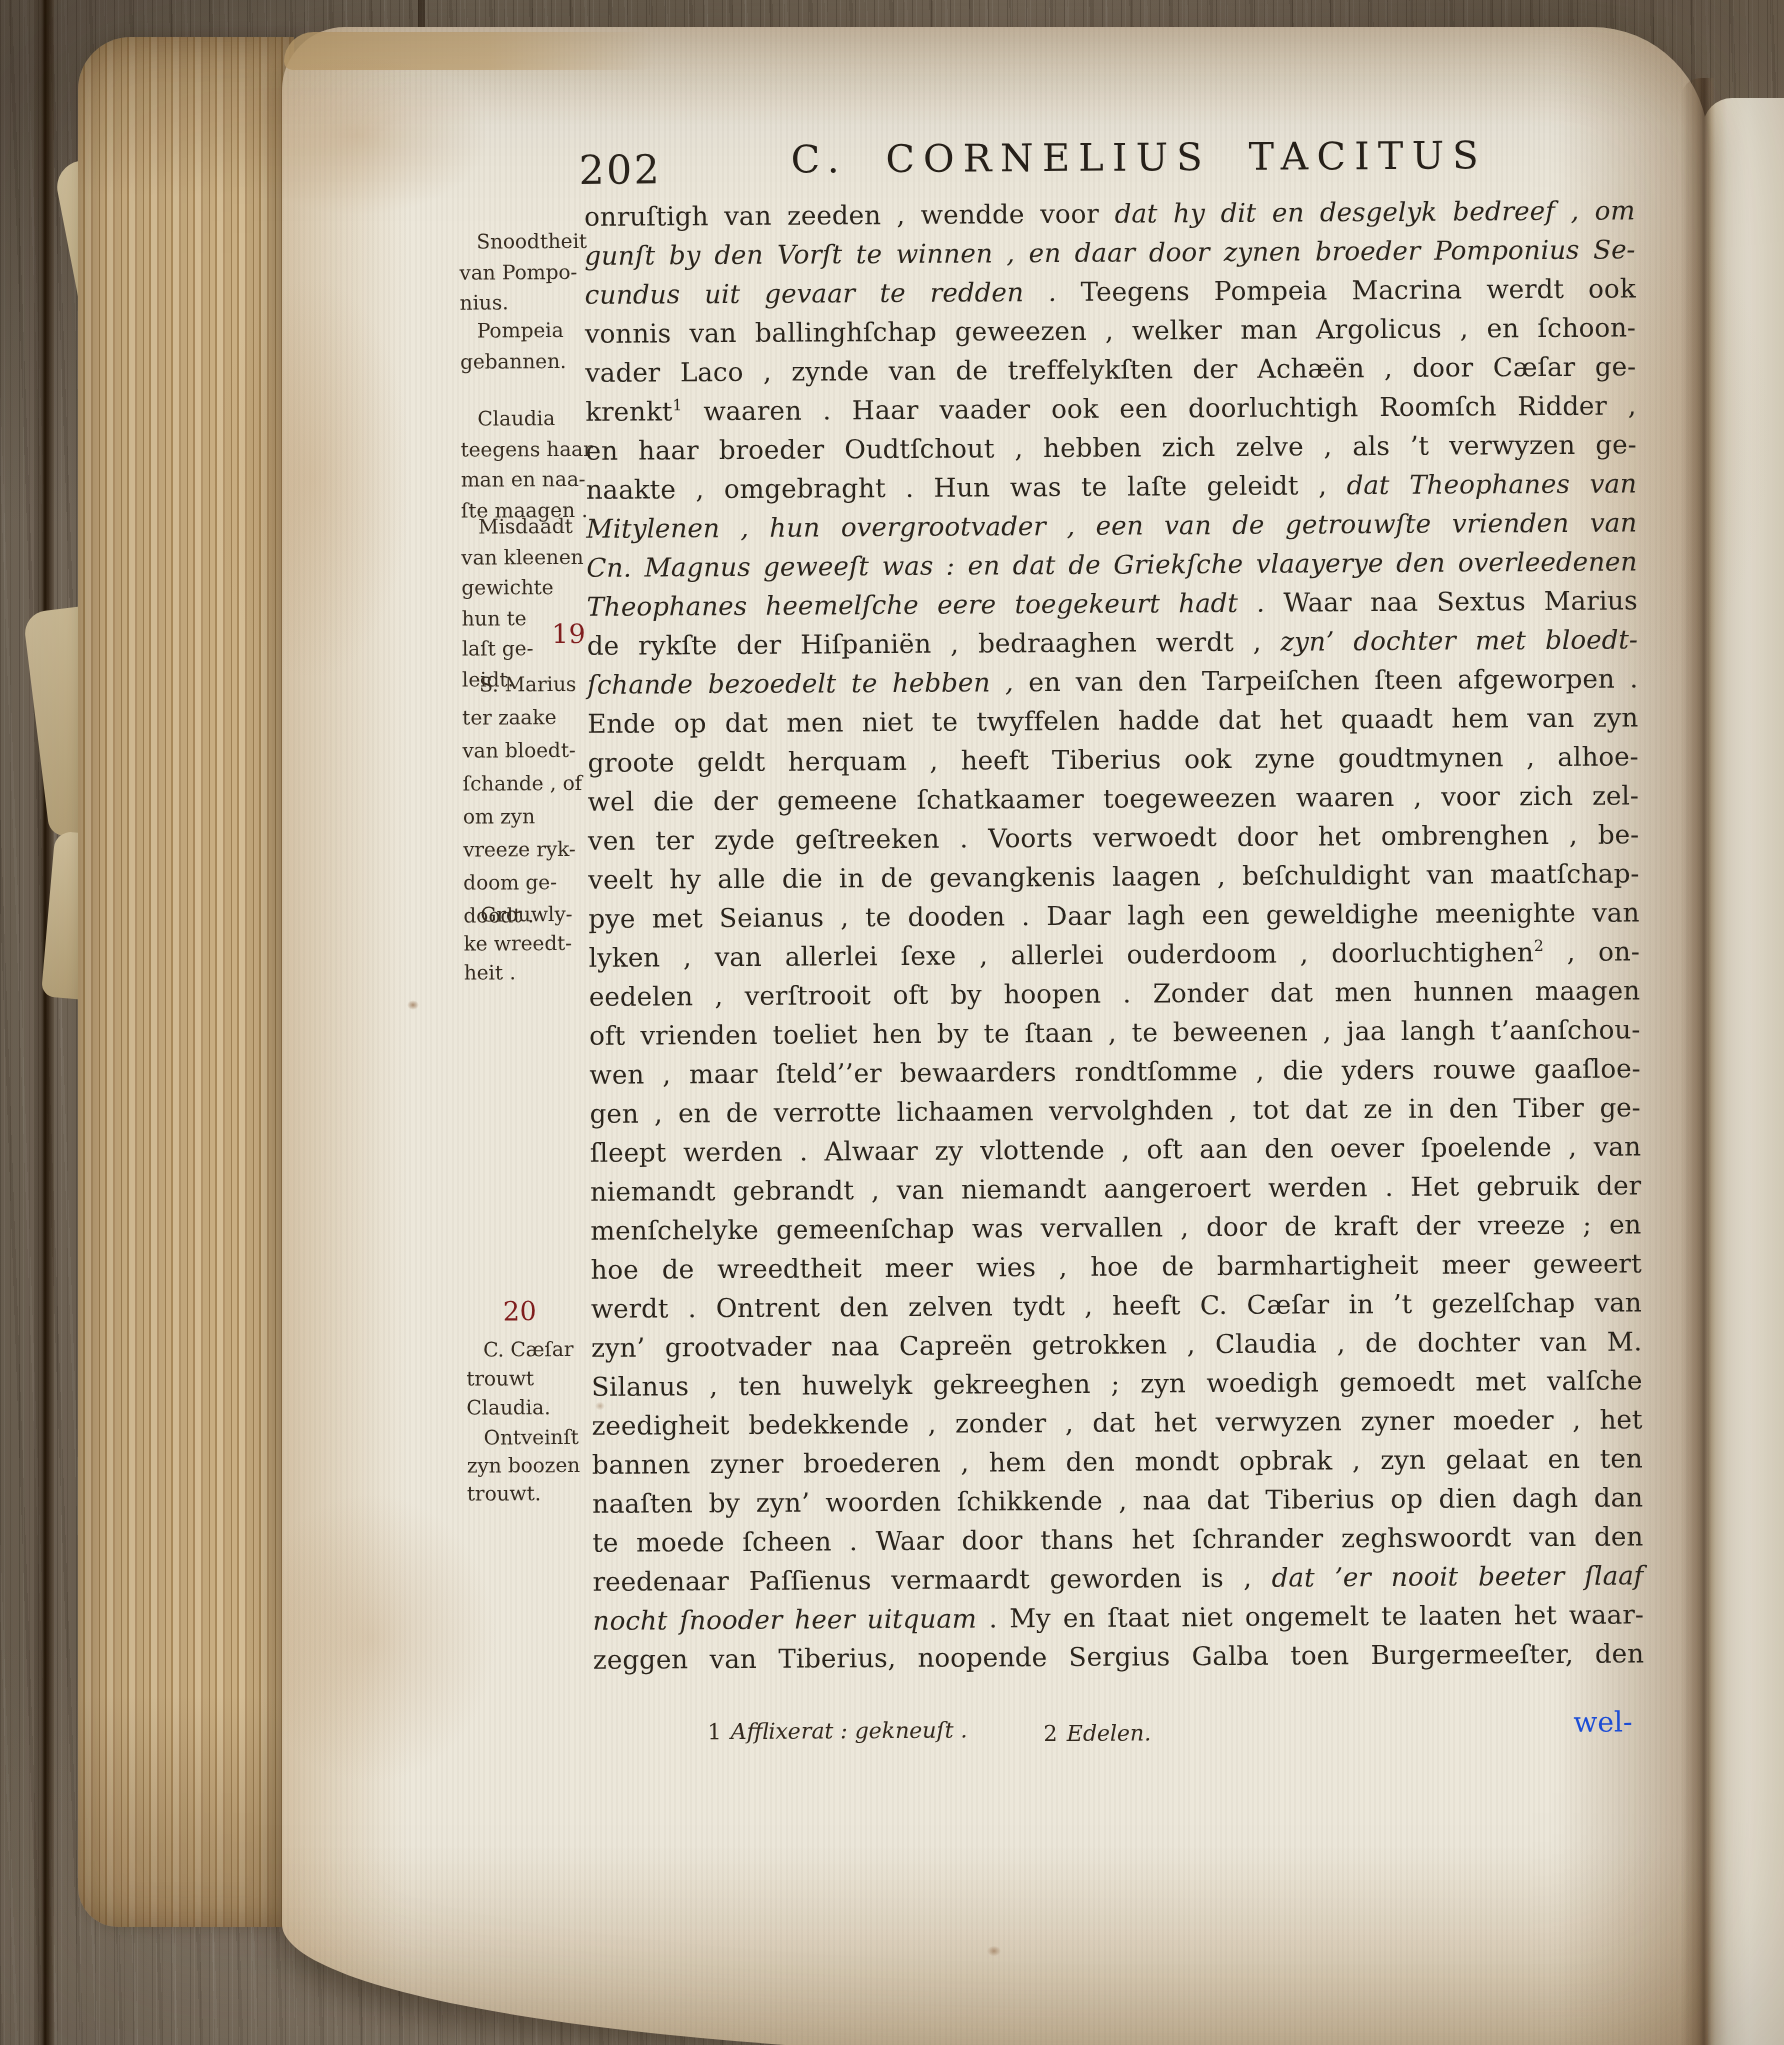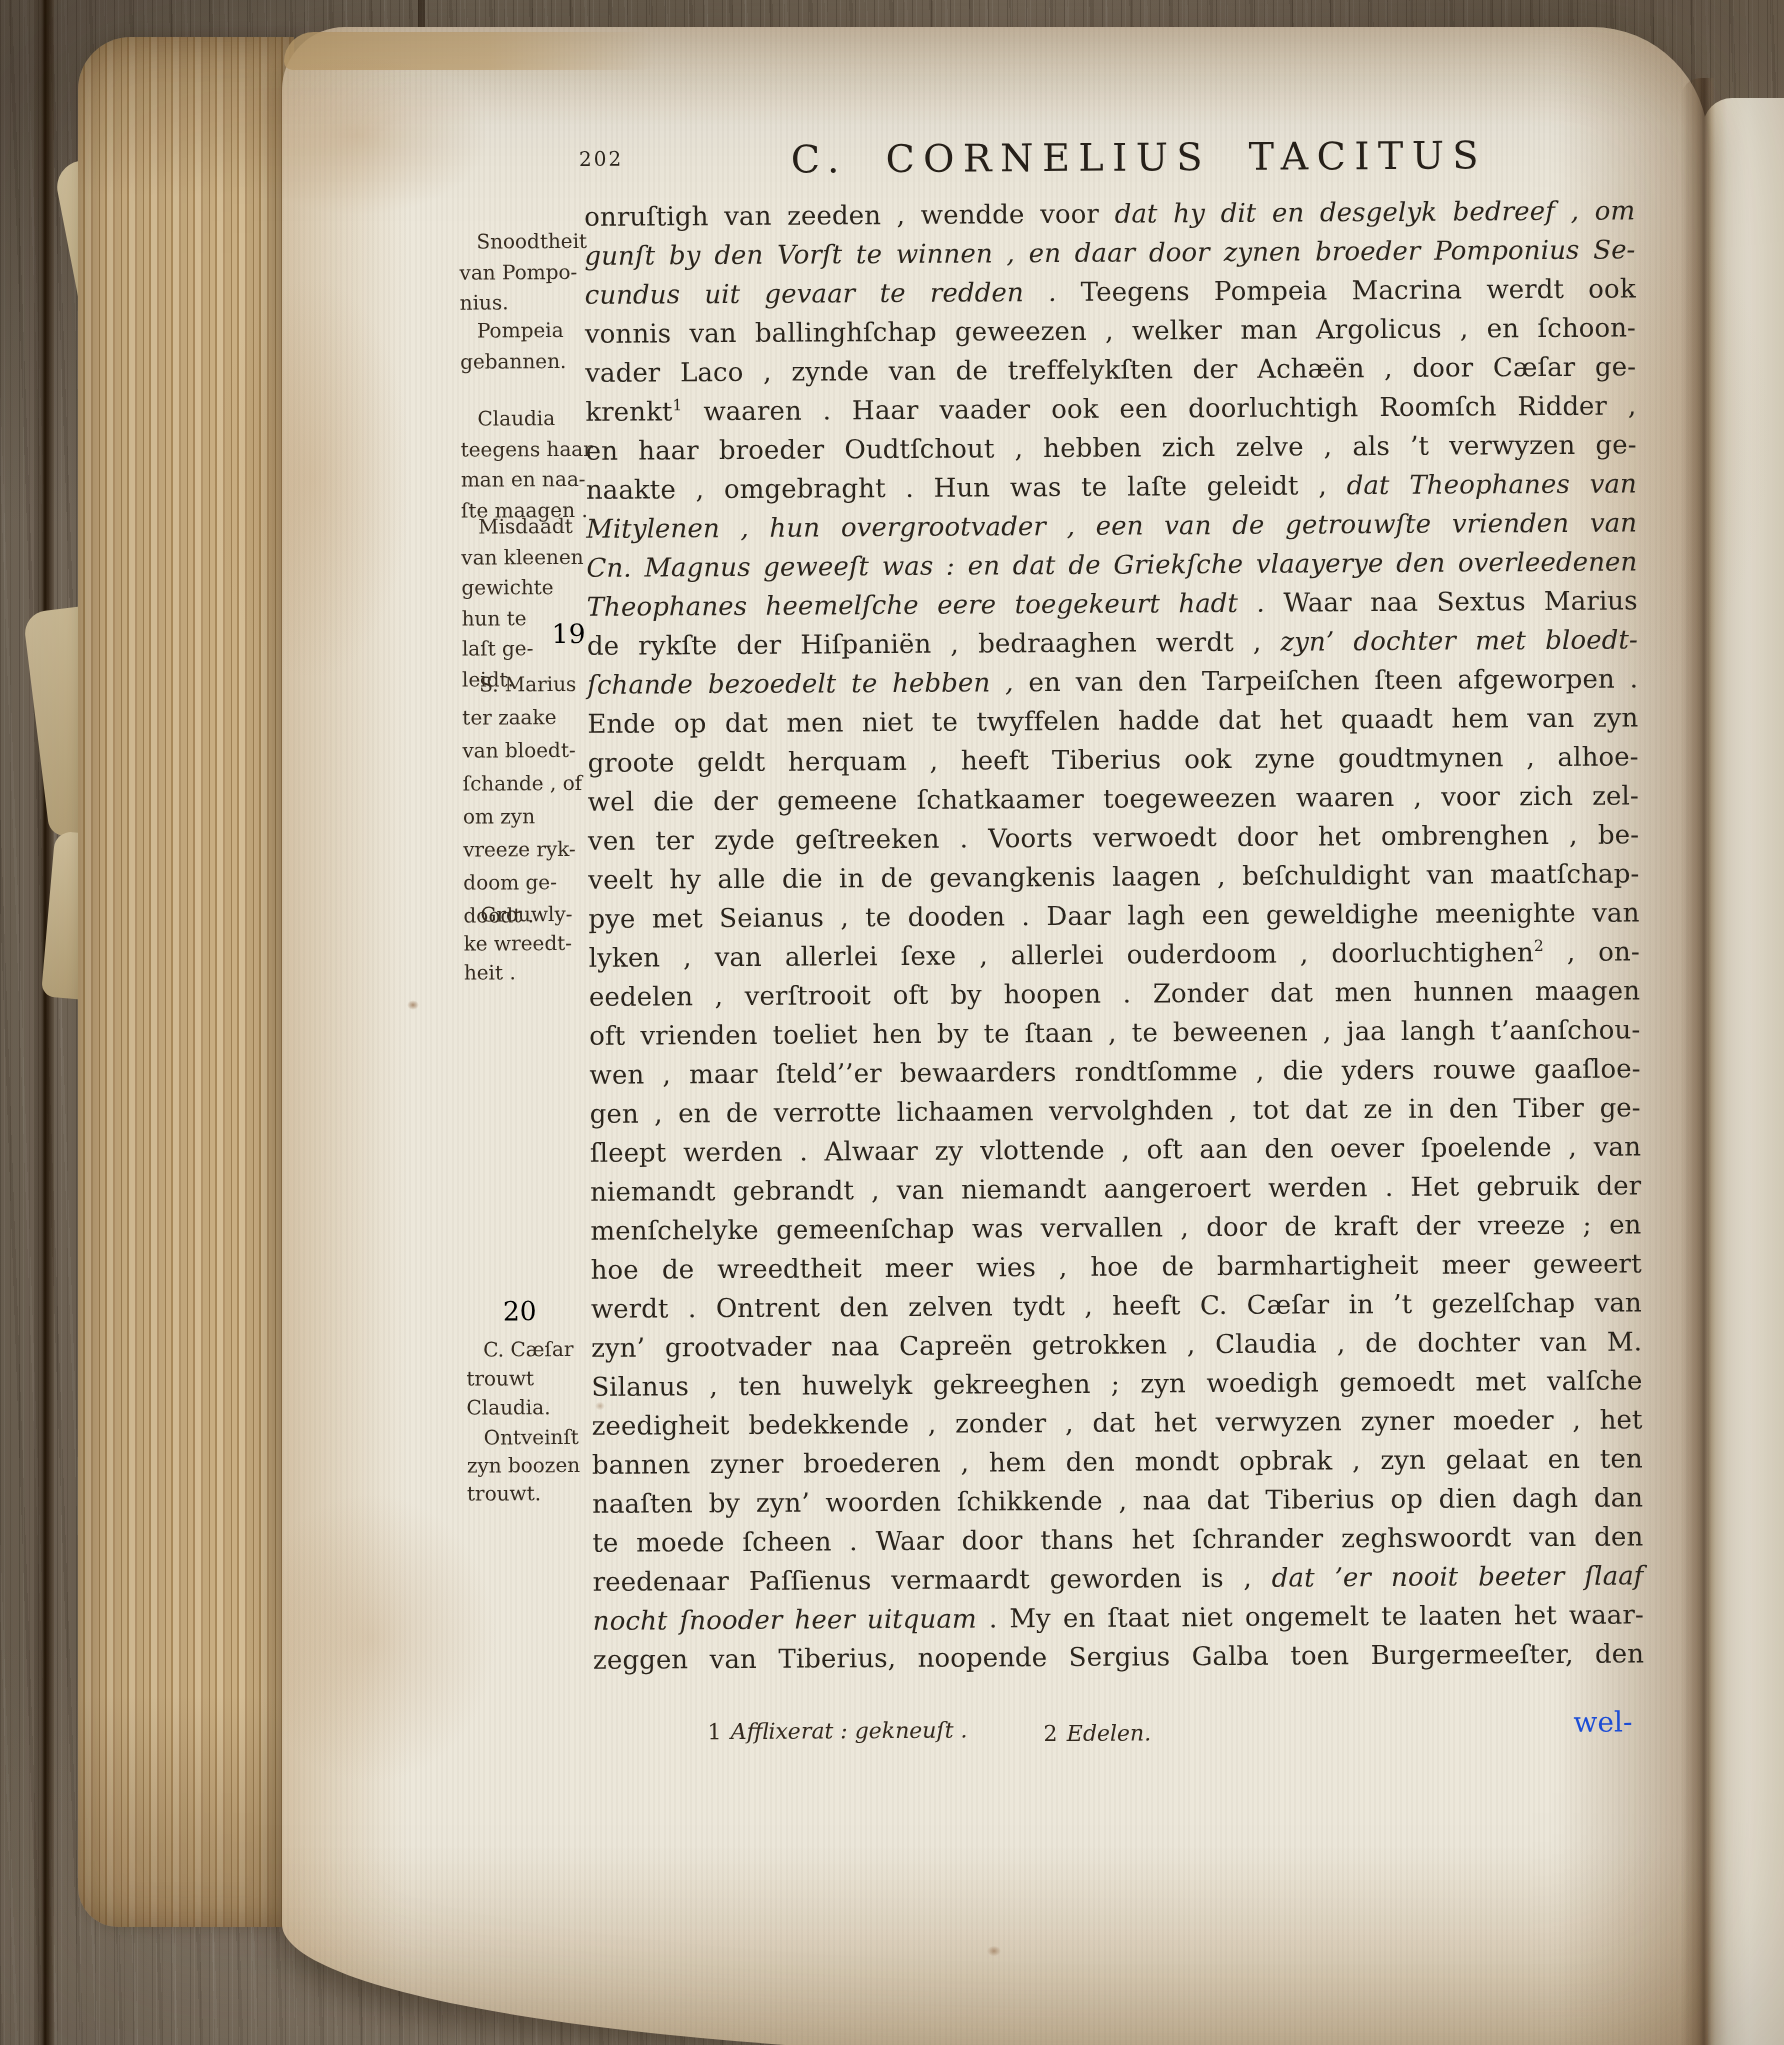--- a/index.html
+++ b/index.html
@@ -85,34 +85,34 @@
       radial-gradient(6px 5.3px at 600px 1406px, rgba(120,76,36,.35), rgba(0,0,0,0) 80%);
   }
   
   .gutter{
     position:absolute;left:1681px;top:78px;width:34px;height:1967px;z-index:8;
     border-radius:20px 0 0 0;
     background:linear-gradient(90deg, rgba(92,66,40,0), rgba(92,66,40,.42) 50%, rgba(56,36,20,.55) 68%, rgba(150,120,85,.22) 90%, rgba(150,120,85,0));
   }
   
   .text-layer{position:absolute;inset:0;z-index:10;transform:rotate(-0.35deg);transform-origin:892px 995px;color:#2b251d;}
-  .pagenum{position:absolute;left:584px;top:145px;font-size:20px;letter-spacing:2px;}
+  .pagenum{position:absolute;left:584px;top:145px;font-size:40px;letter-spacing:2px;}
   .runtitle{position:absolute;left:796px;top:137px;font-size:38px;letter-spacing:8.6px;word-spacing:17px;color:#27211a;}
   .bodycol{position:absolute;left:589px;top:196px;width:1051px;}
   .bline{
     height:39px;line-height:39px;font-size:26px;letter-spacing:0.1px;word-spacing:2px;
     text-align:justify;text-align-last:justify;white-space:normal;
   }
   .i{font-style:italic;}
   .r{font-style:normal;}
   .sup{font-size:15.3px;vertical-align:10px;line-height:0;}
   .mnote{position:absolute;left:464px;width:127px;font-size:20px;color:#362c21;}
   .mnote .mline{white-space:nowrap;}
   .mnote .ind{padding-left:17px;}
-  .chnum{position:absolute;font-size:26.5px;color:#000000;}
+  .chnum{position:absolute;font-size:26.5px;color:#7f1d1d;}
   .footnote{position:absolute;font-size:22px;color:#33291e;white-space:nowrap;}
   .footnote .num{margin-right:9.3px;font-style:normal;}
   .catchword{position:absolute;left:1569px;top:1710px;font-size:28px;color:#1d4ed8;}
   
   .vignette{position:absolute;inset:0;z-index:20;pointer-events:none;box-shadow:inset 0 0 212px rgba(26,16,6,.30);}
 </style>
 </head>
 <body>
 
 <div class="wood-grain"></div>

